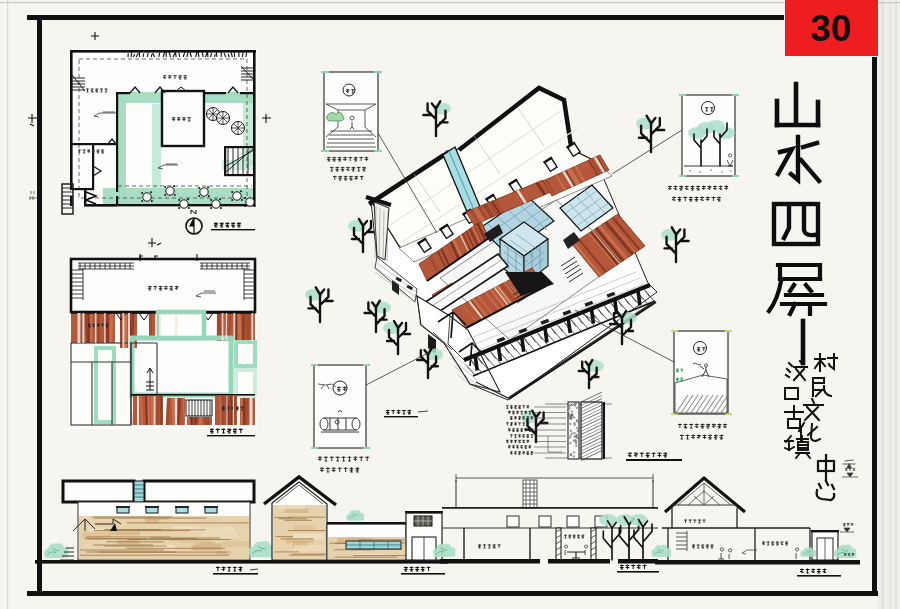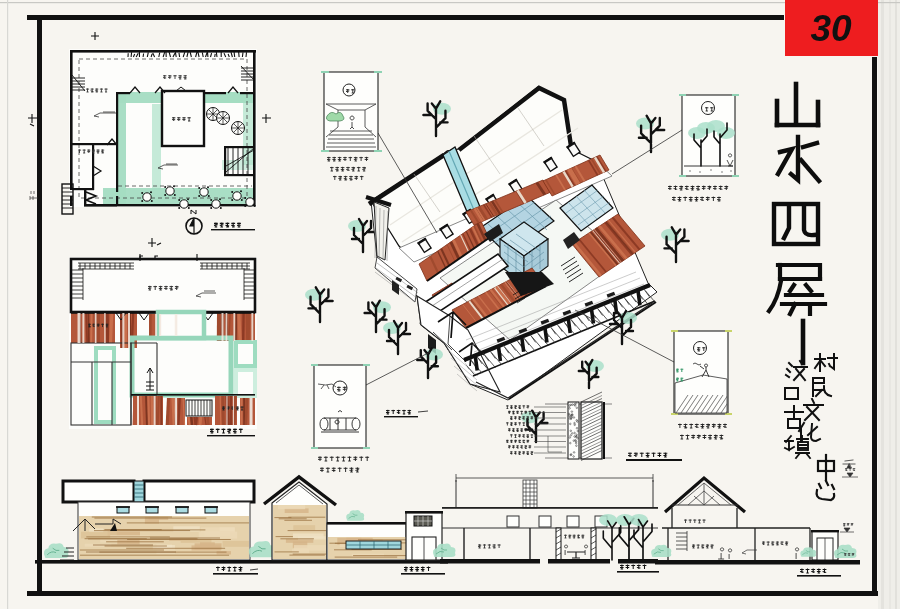--- a/index.html
+++ b/index.html
@@ -1,17 +1,17 @@
 <!DOCTYPE html>
 <html><head>
 <meta charset="utf-8">
 <style>
   html,body{margin:0;padding:0;background:#ffffff;}
   #board{position:relative;width:900px;height:609px;background:#a21caf;overflow:hidden;
-         font-family:"Liberation Sans", sans-serif;font-style:italic;}
+         font-family:"Liberation Sans", sans-serif;}
   svg{position:absolute;left:0;top:0;}
 </style>
 </head>
 <body>
 <div id="board">
 <svg width="900" height="609" viewBox="0 0 900 609">
 <defs>
 <g id="tree">
   <path d="M0,0 L0,-26 M0,-8 L-9,-17 M-9,-17 L-9,-24 M-5,-13 L-12,-13 M0,-16 L8,-24 M8,-24 L8,-31 M4,-20 L12,-20 M0,-26 L-4,-33 M0,-26 L4,-31" fill="none" stroke="#111" stroke-width="2.25" stroke-linecap="round"></path>
 </g>

